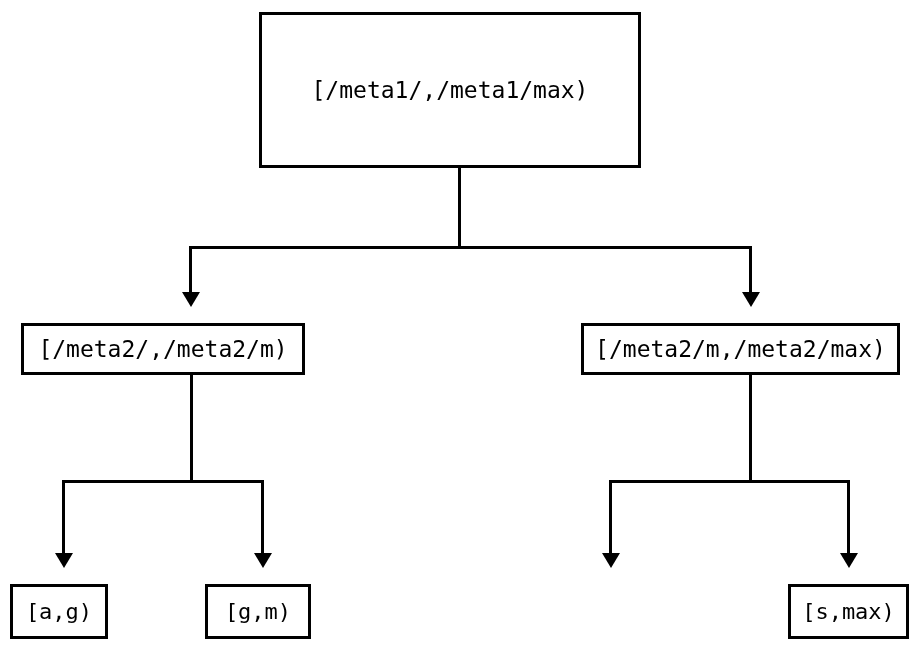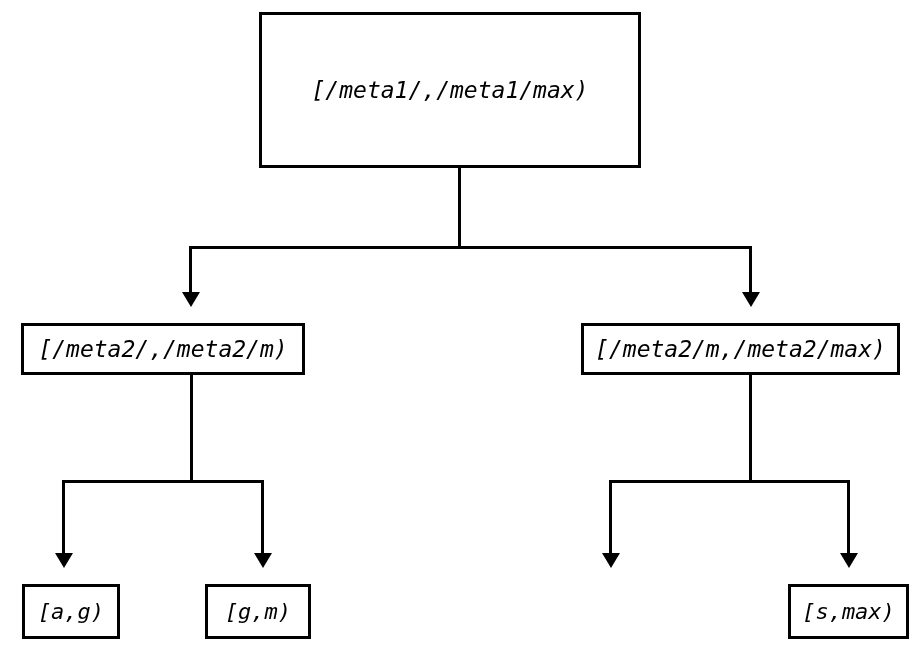--- a/index.html
+++ b/index.html
@@ -7,21 +7,20 @@
     padding: 0;
     background: #ffffff;
   }
   #canvas {
     position: relative;
     width: 912px;
     height: 652px;
     background: #ffffff;
     overflow: hidden;
     font-family: "DejaVu Sans Mono", "Liberation Mono", monospace;
-    font-style: italic;
   }
   .node {
     position: absolute;
     box-sizing: border-box;
     border: 3px solid #000000;
     background: #ffffff;
     display: flex;
     align-items: center;
     justify-content: center;
     color: #000000;
@@ -47,21 +46,21 @@
     top: 323px;
     width: 319px;
     height: 52px;
     font-size: 23px;
   }
   .node-leaf {
     top: 584px;
     height: 55px;
     font-size: 22px;
   }
-  .leaf-ag   { left: 10px;  width: 98px; margin-left: 12px; }
+  .leaf-ag   { left: 10px;  width: 98px; }
   .leaf-gm   { left: 205px; width: 106px; }
   .leaf-ms   { left: 553px; width: 101px; }
   .leaf-smax { left: 788px; width: 121px; }
 
   .edge {
     position: absolute;
     background: #000000;
   }
   .edge-v { width: 3px; }
   .edge-h { height: 3px; }

